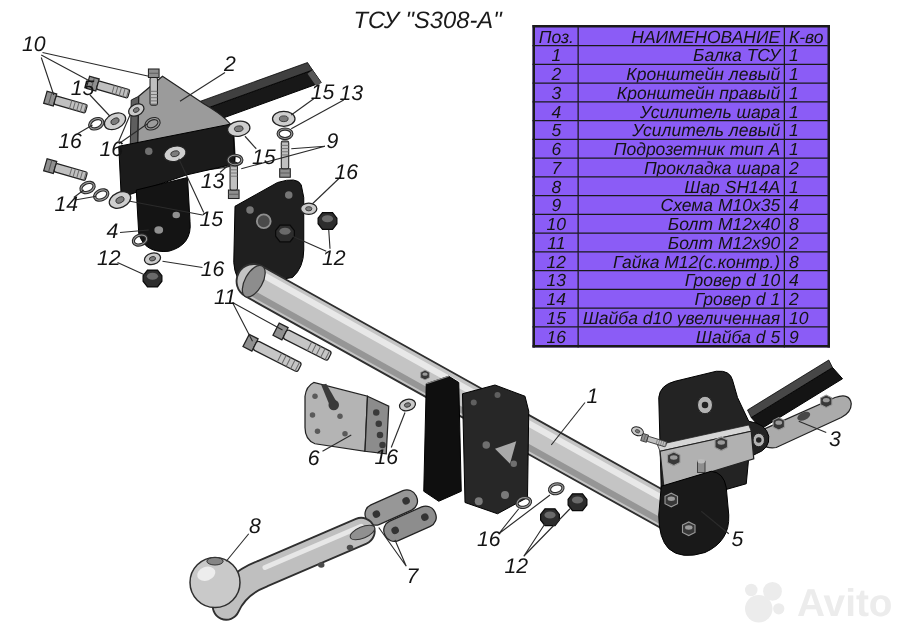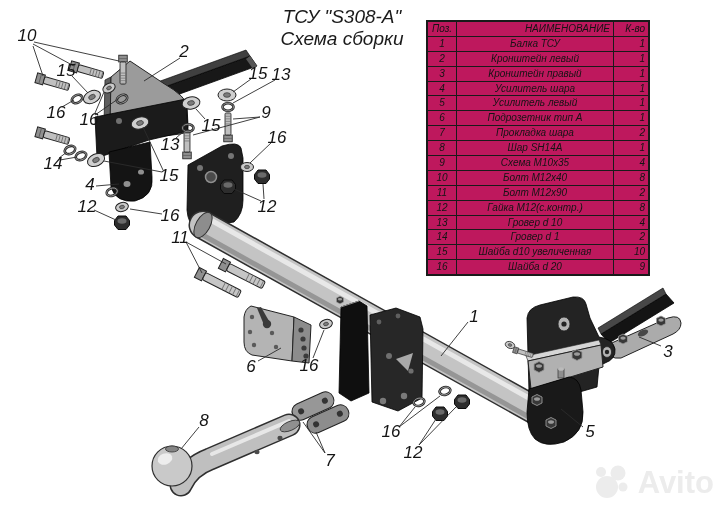--- a/index.html
+++ b/index.html
@@ -2,28 +2,28 @@
 <html><head>
 <meta charset="utf-8">
 <style>
   html,body{margin:0;padding:0;background:#fff;}
   .page{position:relative;width:720px;height:508px;background:#ffffff;overflow:hidden;
         font-family:"Liberation Sans",sans-serif;color:#111;}
   .title-block{position:absolute;left:262px;top:6px;width:160px;text-align:center;
         font-style:italic;font-size:19px;line-height:22px;color:#1a1a1a;}
   .diagram-svg{position:absolute;left:0;top:0;}
   table.parts{position:absolute;left:426px;top:20px;border-collapse:collapse;
-        font-style:italic;font-size:10px;line-height:1;color:#141414;
-        background:#be185d;}
+        font-style:italic;font-size:14px;line-height:1;color:#141414;
+        background:#8b5cf6;}
   table.parts td,table.parts th{border:1px solid #1a1a1a;height:13.9px;padding:0 3px;
         font-weight:normal;white-space:nowrap;overflow:hidden;}
   table.parts{border:2px solid #1a1a1a;}
   .col-pos{width:22px;text-align:center;}
-  .col-name{width:150px;text-align:center;}
-  .col-qty{width:28px;text-align:right;}
+  .col-name{width:150px;text-align:right;}
+  .col-qty{width:28px;text-align:left;}
   th.col-name{text-align:right;}
   .watermark{position:absolute;right:6px;bottom:6px;display:flex;align-items:center;
         gap:4px;pointer-events:none;}
   .watermark .wm-text{font-size:31px;font-weight:bold;color:#ececec;
         letter-spacing:0;line-height:1;}
   .callout{font-style:italic;font-size:17px;fill:#141414;}
 </style>
 </head>
 <body>
 
@@ -271,21 +271,20 @@
       <text class="callout" x="309" y="371">16</text>
       <text class="callout" x="204" y="426">8</text>
       <text class="callout" x="330" y="466">7</text>
       <text class="callout" x="391" y="437">16</text>
       <text class="callout" x="413" y="458">12</text>
     </g>
   </svg>
 
   <div class="title-block">
     <div>ТСУ "S308-А"</div>
-    <div>Схема сборки</div>
   </div>
 
   <table class="parts">
     <tbody>
         <tr>
       <th class="col-pos">Поз.</th>
       <th class="col-name">НАИМЕНОВАНИЕ</th>
       <th class="col-qty">К-во</th>
     </tr>
     <tr>
@@ -358,21 +357,21 @@
           <td class="col-name">Гровер d 1</td>
           <td class="col-qty">2</td>
         </tr>
     <tr>
           <td class="col-pos">15</td>
           <td class="col-name">Шайба d10 увеличенная</td>
           <td class="col-qty">10</td>
         </tr>
     <tr>
           <td class="col-pos">16</td>
-          <td class="col-name">Шайба d 20</td>
+          <td class="col-name">Шайба d 5</td>
           <td class="col-qty">9</td>
         </tr>
   </tbody>
     </table>
 
   <div class="watermark">
     <svg width="40" height="40" viewBox="0 0 40 40">
       <circle cx="13" cy="25" r="11" fill="#ececec"></circle>
       <circle cx="24" cy="11" r="7.5" fill="#ececec"></circle>
       <circle cx="7" cy="10" r="5" fill="#ececec"></circle>

